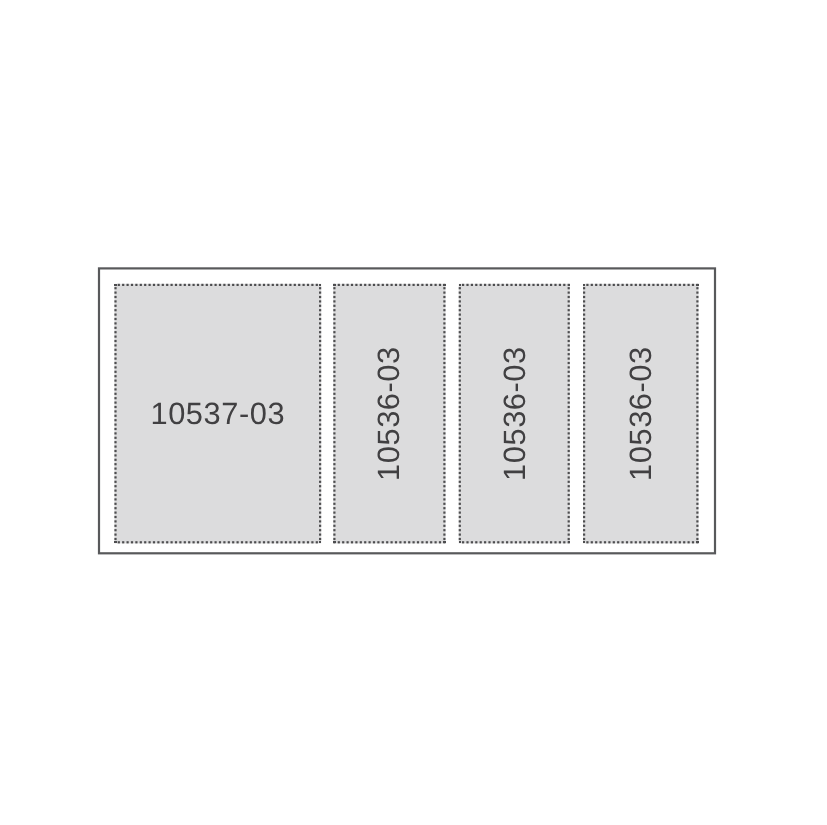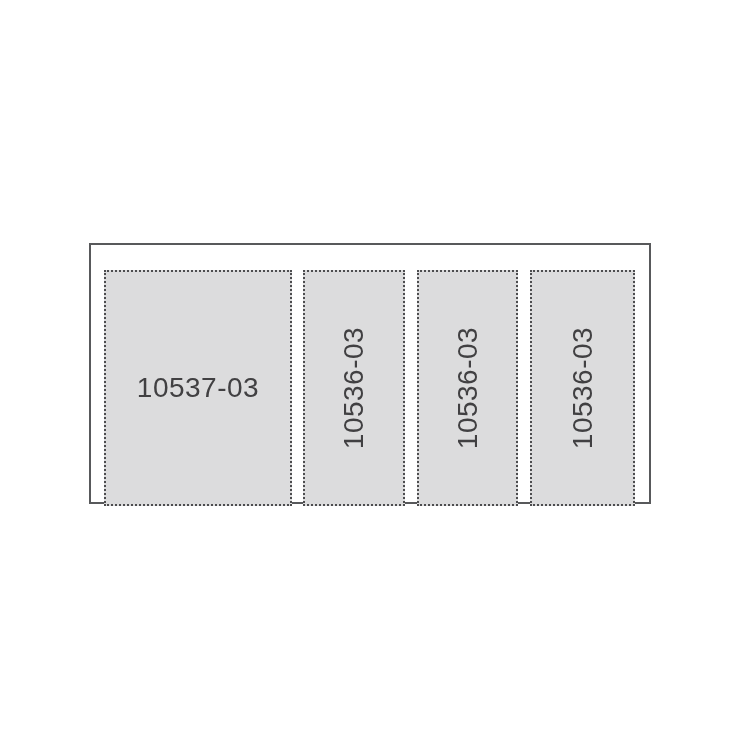--- a/index.html
+++ b/index.html
@@ -27,21 +27,20 @@
     box-sizing: border-box;
     background: var(--background, #ffffff);
   }
   .panel {
     position: absolute;
     top: 13px;
     height: 236px;
     background: var(--panel-fill, #dcdcdd);
     border: 2px dotted var(--dot-border, #4d4d4f);
     box-sizing: border-box;
-    margin-top: 12px;
   }
   .panel-1 { left: 13px;  width: 188px; }
   .panel-2 { left: 212px; width: 102px; }
   .panel-3 { left: 326px; width: 101px; }
   .panel-4 { left: 439px; width: 105px; }
   .label {
     position: absolute;
     left: 50%;
     top: 50%;
     transform: translate(-50%, -50%);

